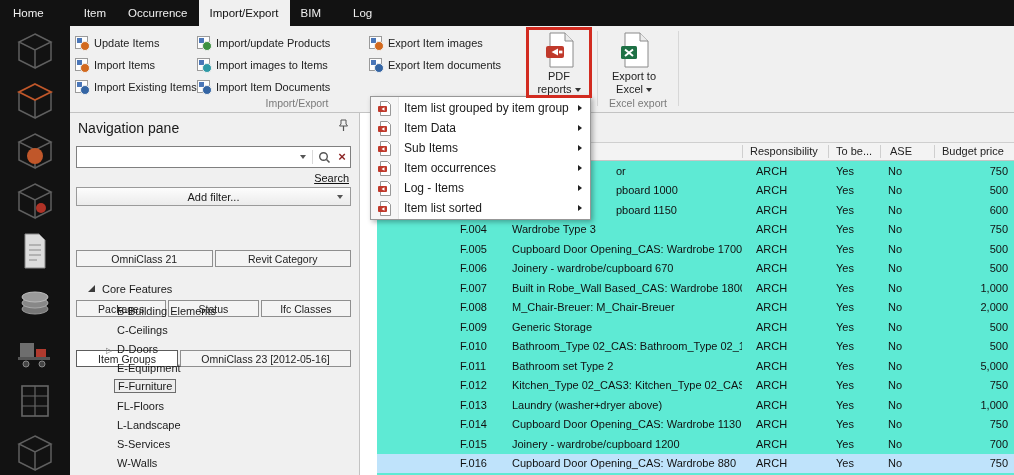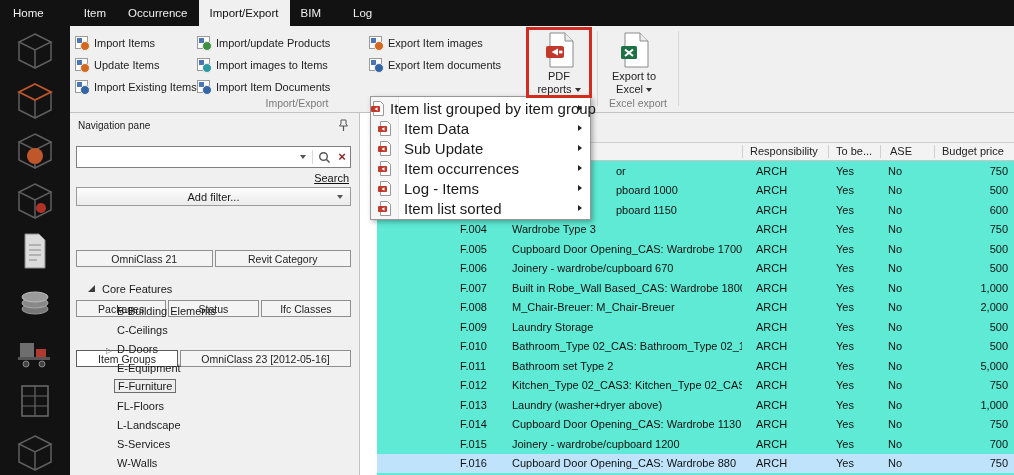--- a/index.html
+++ b/index.html
@@ -35,21 +35,21 @@
   .dd-arrow { display:inline-block; width:0; height:0; border-left:3px solid transparent; border-right:3px solid transparent; border-top:4px solid #333; margin-left:3px; vertical-align:middle; }
   .red-box { position:absolute; left:526px; top:27px; width:66px; height:71px; border:3px solid #d22b20; z-index:40; pointer-events:none; }
 
   
   .iconstrip { position:absolute; left:0; top:26px; width:70px; height:449px; background:#121212; overflow:hidden; }
   .strip-slot { height:50px; display:flex; align-items:center; justify-content:center; cursor:default; }
 
   
   .navpane { position:absolute; left:70px; top:113px; width:290px; height:362px; background:#f0f0f0; border-right:1px solid #c3c3c3; }
   .np-header { position:relative; height:27px; }
-  .np-title { position:absolute; left:8px; top:7px; font-size:10px; color:#1a1a1a; }
+  .np-title { position:absolute; left:8px; top:7px; font-size:14px; color:#1a1a1a; }
   .pin { position:absolute; right:10px; top:6px; }
   .np-search { position:absolute; left:6px; right:8px; top:33px; height:22px; background:#fff; border:1px solid #7f7f7f; display:flex; align-items:center; }
   .np-input { flex:1; border:none; outline:none; height:18px; font-size:11px; font-family:"Liberation Sans",sans-serif; min-width:0; }
   .sb-chevron { width:16px; display:flex; justify-content:center; }
   .tri-down { width:0; height:0; border-left:3.5px solid transparent; border-right:3.5px solid transparent; border-top:4.5px solid #555; }
   .sb-sep { width:1px; height:14px; background:#d9d9d9; margin:0 1px; }
   .sb-mag { width:20px; display:flex; justify-content:center; }
   .sb-x { width:16px; text-align:center; font-size:13px; color:#8b2525; font-weight:bold; line-height:20px; }
   .np-searchlink { position:absolute; top:59px; right:10px; font-size:11px; color:#111; text-decoration:underline; cursor:pointer; }
   .np-addfilter { position:absolute; left:6px; right:8px; top:74px; height:19px; border:1px solid #9a9a9a; background:linear-gradient(#fdfdfd,#ebebeb); display:flex; align-items:center; justify-content:center; font-size:11px; }
@@ -81,21 +81,21 @@
   .c-desc { flex:0 0 234px; padding-left:4px; white-space:nowrap; overflow:hidden; }
   .trow.partial .c-desc { padding-left:108px; }
   .c-resp { flex:0 0 86px; padding-left:14px; }
   .c-tobe { flex:0 0 52px; padding-left:8px; }
   .c-ase { flex:0 0 54px; padding-left:8px; }
   .c-price { flex:1; text-align:right; padding-right:22px; }
 
   
   .dropdown { position:absolute; left:370px; top:96px; width:221px; background:#fff; border:1px solid #979797; box-shadow:2px 2px 5px rgba(0,0,0,.3); z-index:30; padding:1px 0;
               background:linear-gradient(to right,#f6f6f6 0,#f6f6f6 27px,#e4e4e4 27px,#e4e4e4 28px,#fff 28px); }
-  .mitem { position:relative; display:flex; align-items:center; height:20px; font-size:15px; color:#1a1a1a; cursor:default; }
+  .mitem { position:relative; display:flex; align-items:center; height:20px; font-size:12px; color:#1a1a1a; cursor:default; }
   .pdf-mini { width:27px; display:flex; justify-content:center; }
   .mitem-label { margin-left:6px; white-space:nowrap; }
   .submenu-arrow { position:absolute; right:8px; width:0; height:0; border-top:3.5px solid transparent; border-bottom:3.5px solid transparent; border-left:4.5px solid #222; }
 </style>
 </head>
 <body>
 
 <div class="app">
 
   <div class="menubar">
@@ -104,25 +104,25 @@
       <div class="menu-tab"><span>Occurrence</span></div>
       <div class="menu-tab active"><span>Import/Export</span></div>
       <div class="menu-tab"><span>BIM</span></div>
       <div class="menu-tab"><span>Log</span></div>
     </div>
 
   <div class="ribbon">
     <div class="sbcol sbcol1">
         <div class="sbtn">
     <span class="mini-icon ic-orange"></span>
+    <span class="sbtn-label">Update Items</span>
+  </div>
+        <div class="sbtn">
+    <span class="mini-icon ic-orange"></span>
     <span class="sbtn-label">Import Items</span>
-  </div>
-        <div class="sbtn">
-    <span class="mini-icon ic-orange"></span>
-    <span class="sbtn-label">Update Items</span>
   </div>
         <div class="sbtn">
     <span class="mini-icon ic-blue"></span>
     <span class="sbtn-label">Import Existing Items</span>
   </div>
       </div>
     <div class="sbcol sbcol2">
         <div class="sbtn">
     <span class="mini-icon ic-green"></span>
     <span class="sbtn-label">Import/update Products</span>
@@ -426,21 +426,21 @@
     <span class="c-id">F.008</span>
     <span class="c-desc">M_Chair-Breuer: M_Chair-Breuer</span>
     <span class="c-resp">ARCH</span>
     <span class="c-tobe">Yes</span>
     <span class="c-ase">No</span>
     <span class="c-price">2,000</span>
   </div>
         <div class="trow">
     <span class="c-indent"></span>
     <span class="c-id">F.009</span>
-    <span class="c-desc">Laundry Storage</span>
+    <span class="c-desc">Generic Storage</span>
     <span class="c-resp">ARCH</span>
     <span class="c-tobe">Yes</span>
     <span class="c-ase">No</span>
     <span class="c-price">500</span>
   </div>
         <div class="trow">
     <span class="c-indent"></span>
     <span class="c-id">F.010</span>
     <span class="c-desc">Bathroom_Type 02_CAS: Bathroom_Type 02_1...</span>
     <span class="c-resp">ARCH</span>
@@ -529,21 +529,21 @@
     <span class="submenu-arrow"></span>
   </div>
       <div class="mitem">
     <span class="pdf-mini">
       <svg width="13" height="15" viewBox="0 0 13 15">
             <path d="M2.5 .5h7l3 3v11h-10z" fill="#fff" stroke="#999"></path>
             <rect x="0" y="5" width="9" height="6" rx="1" fill="#c0392b"></rect>
             <path d="M6.5 6.2v3.6L3.5 8z" fill="#fff"></path>
           </svg>
     </span>
-    <span class="mitem-label">Sub Update</span>
+    <span class="mitem-label">Sub Items</span>
     <span class="submenu-arrow"></span>
   </div>
       <div class="mitem">
     <span class="pdf-mini">
       <svg width="13" height="15" viewBox="0 0 13 15">
             <path d="M2.5 .5h7l3 3v11h-10z" fill="#fff" stroke="#999"></path>
             <rect x="0" y="5" width="9" height="6" rx="1" fill="#c0392b"></rect>
             <path d="M6.5 6.2v3.6L3.5 8z" fill="#fff"></path>
           </svg>
     </span>

